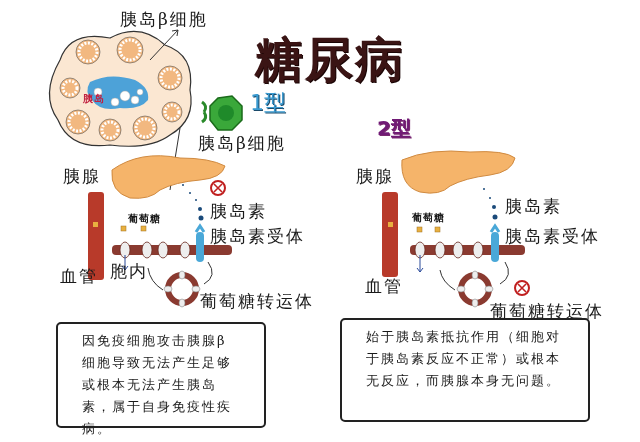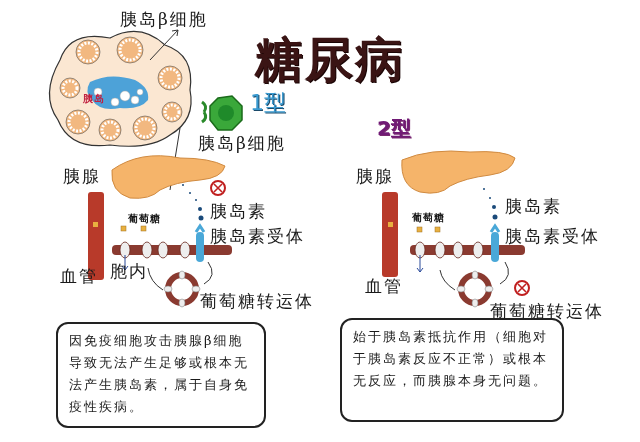--- a/index.html
+++ b/index.html
@@ -5,24 +5,24 @@
   html, body { margin:0; padding:0; }
   body { width:640px; height:442px; background:#ffffff; position:relative; overflow:hidden;
          font-family:"DejaVu Serif", serif; color:#1a1a1a; }
   .abs { position:absolute; }
   .title { left:255px; top:28px; font-family:Liberation Sans, sans-serif; font-weight:bold;
            font-size:48px; color:#3a1414; letter-spacing:2px; text-shadow:1px 1px 0 #1a0505; }
   .type1 { left:250px; top:88px; font-family:"DejaVu Sans", sans-serif; font-weight:normal; font-size:22px; color:#3a9ad0; text-shadow:1px 1px 0 #1a4a6a; }
   .type2 { left:377px; top:88px; font-family:"DejaVu Sans", sans-serif; font-weight:bold; font-size:20px; color:#701a75; text-shadow:1px 1px 0 #7a2a70;margin-top:27px; }
   .lbl { font-size:17px; white-space:nowrap; letter-spacing:2px; }
   .lbl-sm { font-size:10px; white-space:nowrap; letter-spacing:1px;font-weight:bold; }
-  .box { border:2px solid #222; border-radius:12px; background:#fff; padding:6px 11px;
+  .box { border:2px solid #222; border-radius:5px; background:#fff; padding:6px 24px;
          font-size:13px; line-height:22px; letter-spacing:2px; box-sizing:border-box; }
   .box1 { left:56px; top:322px; width:210px; height:106px; }
-  .box2 { left:340px; top:318px; width:224px; height:104px; }
+  .box2 { left:340px; top:318px; width:250px; height:104px; }
 </style>
 </head>
 <body>
 
 <div class="abs title">糖尿病</div>
 <div class="abs type1">1型</div>
 <div class="abs type2">2型</div>
 
 <svg class="abs" style="left:0;top:0" width="640" height="442">
 

